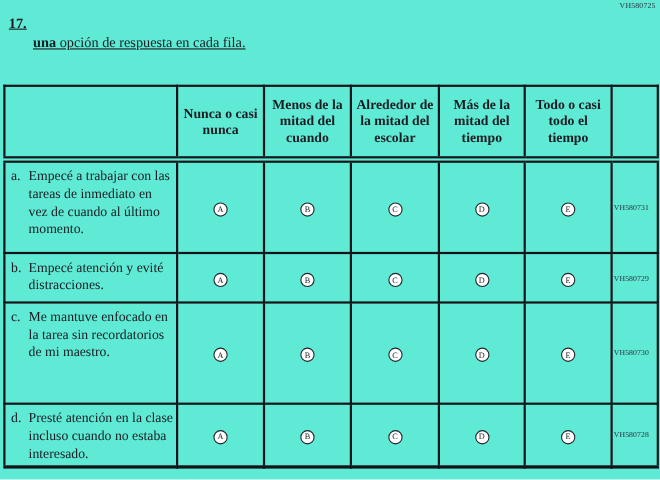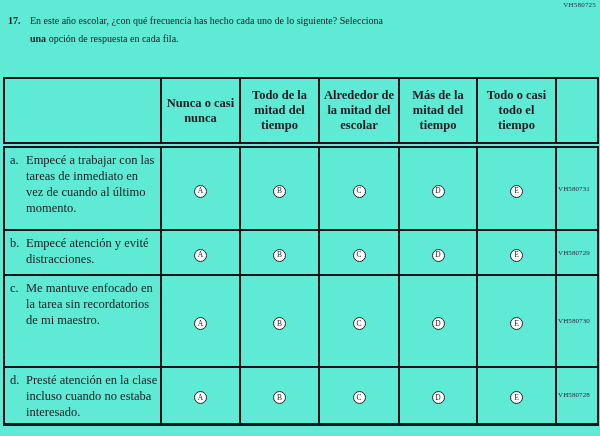--- a/index.html
+++ b/index.html
@@ -10,21 +10,21 @@
     font-family:"Liberation Serif","DejaVu Serif",serif;
     color:#1b1b22;
     overflow:hidden;
   }
   .top-code{
     position:absolute;top:1px;right:4px;
     font-size:7px;color:#2e2e44;letter-spacing:0.2px;
   }
   .question{
     position:absolute;left:8px;top:12px;width:510px;
-    font-size:10px;line-height:18px;
+    font-size:13px;line-height:18px;text-decoration:underline;
   }
   .qrow{display:flex;}
   .qnum{font-weight:bold;width:22px;flex:0 0 22px;}
   .qtext{width:470px;}
   .qtext b{font-weight:bold;}
   table.freq{
     position:absolute;left:3px;top:77px;
     border-collapse:collapse;table-layout:fixed;
     width:594px;
     border-radius:30px;
@@ -65,41 +65,41 @@
 <body>
 
 <div class="page">
 
   <div class="top-code">VH580725</div>
 
   <div class="question">
     <div class="qrow">
       <span class="qnum">17.</span>
       <span class="qtext">
-        <span>En este año escolar, ¿con qué frecuencia has hecho cada uno de lo siguiente? Selecciona</span><br>
+        <br>
         <b>una</b><span> opción de respuesta en cada fila.</span>
       </span>
     </div>
   </div>
 
   <table class="freq">
     <colgroup>
       <col style="width:157px">
         <col style="width:79px">
         <col style="width:79px">
       <col style="width:80px">
         <col style="width:78px">
         <col style="width:79px">
       <col style="width:42px">
     </colgroup>
     <thead>
       <tr class="hdr">
         <th></th>
         <th>Nunca o casi nunca</th>
-        <th>Todo de la mitad del tiempo</th>
+        <th>Menos de la mitad del cuando</th>
         <th>Alrededor de la mitad del escolar</th>
         <th>Más de la mitad del tiempo</th>
         <th>Todo o casi todo el tiempo</th>
         <th></th>
       </tr>
     </thead>
     <tbody>
       <tr class="row-a">
         <td class="stem">
           <div class="stem-flex">

